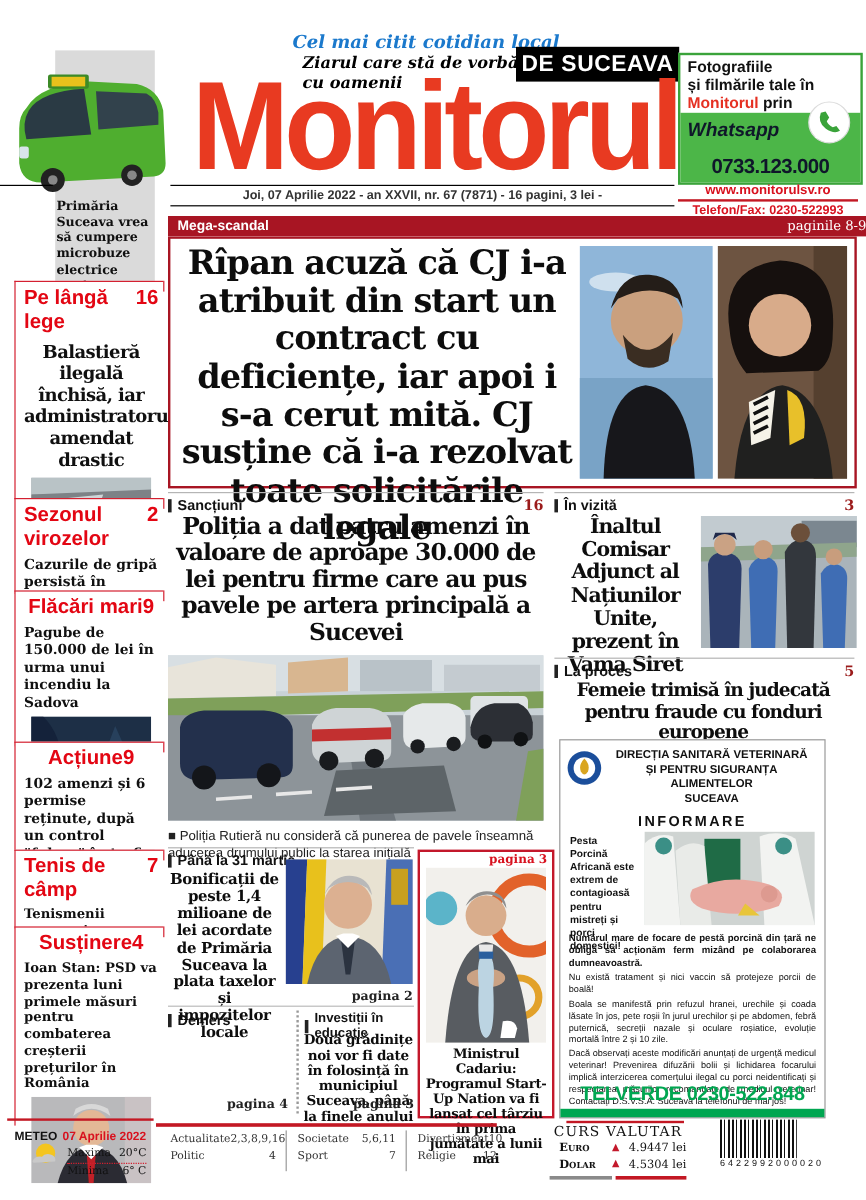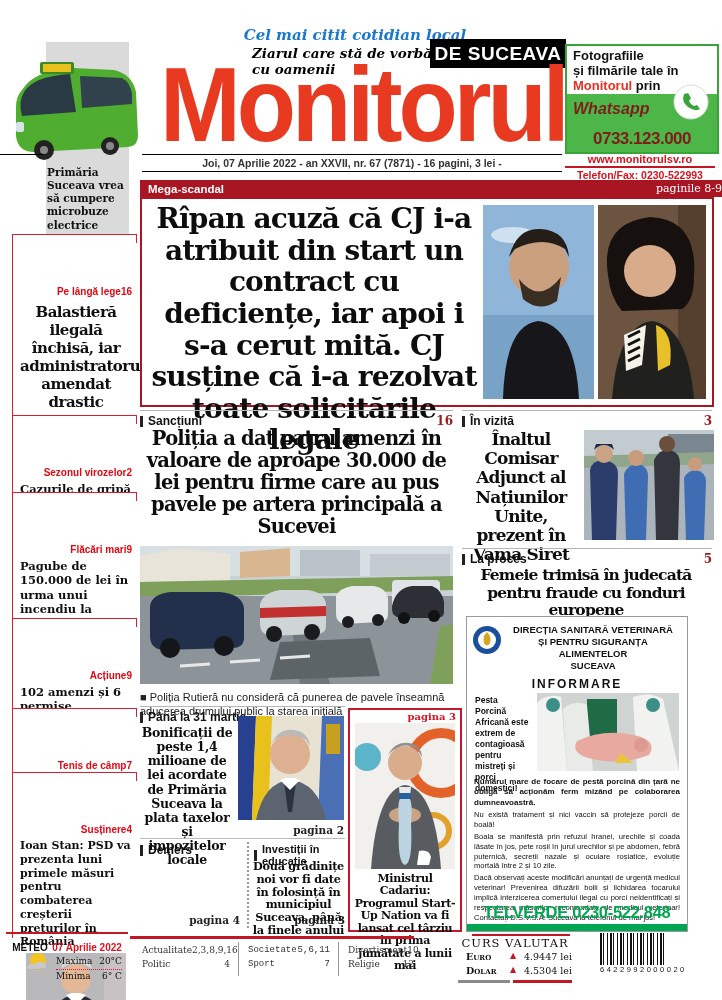--- a/index.html
+++ b/index.html
@@ -11,32 +11,32 @@
   
   .script-tag{color:#1b79cc;font-family:"DejaVu Serif",serif;font-style:italic;font-weight:bold;font-size:15px;}
   .sub-tag{font-family:"DejaVu Serif",serif;font-style:italic;font-weight:bold;font-size:13.5px;color:#000;}
   .edition{background:#000;color:#fff;font-weight:bold;font-size:19px;letter-spacing:.5px;
            display:flex;align-items:center;justify-content:center;}
   .logo{color:#e83a21;font-weight:bold;font-size:97px;letter-spacing:-4px;line-height:1;
         font-family:"Liberation Sans",sans-serif;transform:scaleY(1.08);transform-origin:top left;}
   .wa-box{border:2px solid #3aa33a;background:#fff;}
   .wa-top{padding:3px 5px 0 6px;font-weight:bold;font-size:13px;line-height:1.15;}
   .wa-top .brand{color:#e53022;}
-  .wa-green{position:absolute;left:0;right:0;bottom:0;height:58px;background:#4cb648;color:#7f1d1d;}
+  .wa-green{position:absolute;left:0;right:0;bottom:0;height:58px;background:#4cb648;color:#0f172a;}
   .wa-app{position:absolute;left:6px;top:6px;font-size:16px;font-weight:bold;font-style:italic;}
   .wa-phone{position:absolute;left:0;right:0;bottom:3px;text-align:center;font-size:17px;font-weight:bold;letter-spacing:-.5px;}
   .hrline{background:#000;height:1px;}
   .redline{background:#c31824;}
   .issue{font-size:10.5px;font-weight:bold;color:#333;}
   
   .graystrip{background:#dadada;}
   
   .sb-art{background:#fff;border-top:1px solid #d42030;border-left:1px solid #d42030;padding:3px 4px 4px 7px;}
   .sb-art::after{content:"";position:absolute;right:-1px;top:-1px;width:1px;height:9px;background:#d42030;}
-  .sb-kick{color:#e30613;font-weight:bold;font-size:10px;display:flex;justify-content:flex-end;margin-top:48px;}
+  .sb-kick{color:#e30613;font-weight:bold;font-size:17px;display:flex;justify-content:center;}
   .sb-title{font-family:"DejaVu Serif",serif;font-weight:bold;text-align:center;color:#101010;}
   .sb-title-left{font-family:"DejaVu Serif",serif;font-weight:bold;color:#101010;text-align:left;}
   .pgnum{color:#e30613;font-weight:bold;}
   .photo{display:block;}
   
   .sec-head{border-top:1px solid #b5b5b5;padding-top:3px;display:flex;align-items:baseline;}
   .sec-head .bar{width:3px;height:11px;background:#222;margin-right:5px;align-self:center;}
   .sec-head .lbl{font-weight:bold;font-size:12px;color:#111;flex:1;}
   .sec-head .num{font-family:"DejaVu Serif",serif;font-weight:bold;font-size:12px;color:#9b1b1b;}
   
@@ -414,21 +414,21 @@
     <div class="idx-row">
         <span>Actualitate</span>
         <span>2,3,8,9,16</span>
       </div>
     <div class="idx-row">
         <span>Politic</span>
         <span>4</span>
       </div>
   </div>
   <div class="abs" style="left:238px;top:942px;height:34px;border-left:1px solid #999;"></div>
-  <div class="abs idx-col" style="left:248px;top:944px;width:82px;font-family:Liberation Mono, monospace;">
+  <div class="abs idx-col" style="left:248px;top:944px;width:82px;">
     <div class="idx-row">
         <span>Societate</span>
         <span>5,6,11</span>
       </div>
     <div class="idx-row">
         <span>Sport</span>
         <span>7</span>
       </div>
   </div>
   <div class="abs" style="left:338px;top:942px;height:34px;border-left:1px solid #999;"></div>

